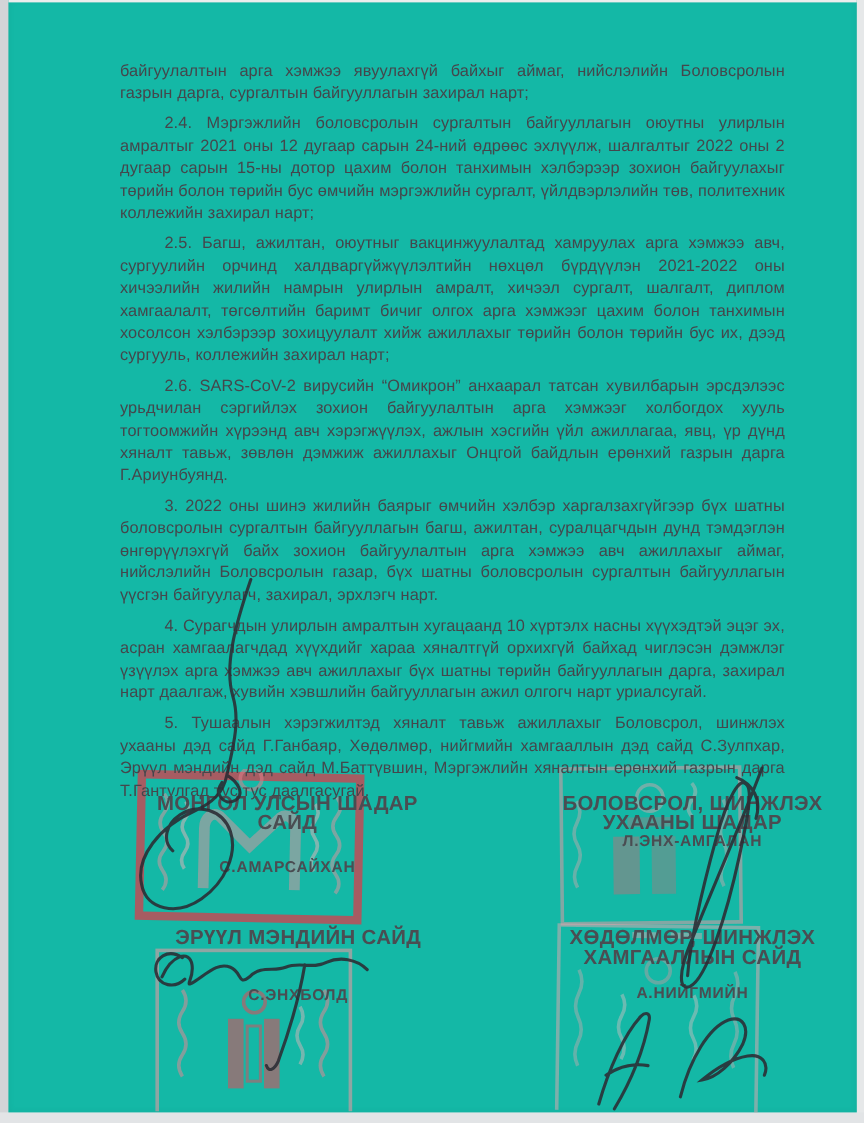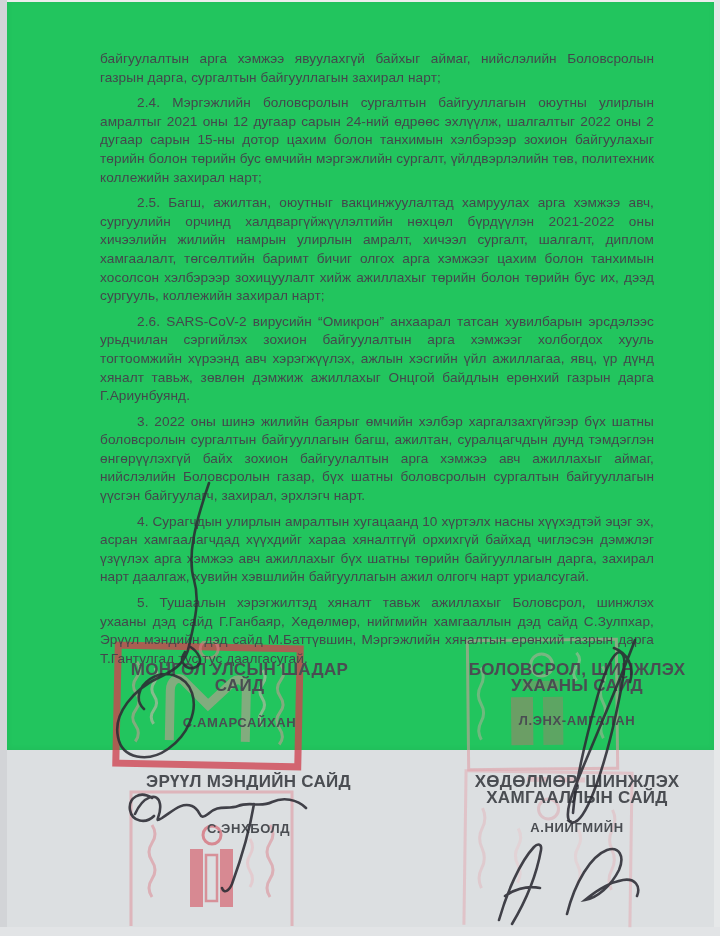--- a/index.html
+++ b/index.html
@@ -2,22 +2,22 @@
 <html><head>
 <meta charset="utf-8">
 <style>
   html,body{margin:0;padding:0;}
   body{
     width:720px;height:936px;position:relative;overflow:hidden;
     background:#dcdfe1;
     font-family:"Liberation Sans", sans-serif;
   }
   .page{
-    position:absolute;left:7px;top:0;width:707px;height:750px;
-    background:#22c55e;
+    position:absolute;left:7px;top:0;width:707px;height:927px;
+    background:#14b8a6;
     box-shadow:inset 0 0 6px rgba(0,0,0,0.06);
   }
   .page::before{ 
     content:"";position:absolute;left:0;top:0;width:100%;height:2px;background:#eceded;
   }
   .content{
     position:absolute;left:93px;top:50px;width:554px;
     color:#44474c;font-size:13.6px;line-height:18.6px;
     text-align:justify;letter-spacing:.1px;
   }
@@ -25,21 +25,21 @@
   .para.no-indent{text-indent:0;}
   
   .sigblock{position:absolute;text-align:center;color:#4a4d52;}
   .sigblock .title{font-weight:600;font-size:17px;line-height:15.5px;letter-spacing:.3px;}
   .sigblock .name{font-weight:600;font-size:13px;letter-spacing:.6px;}
   .sb-tl{left:105px;top:662px;width:255px;}
   .sb-tr{left:450px;top:662px;width:240px;}
   .sb-bl{left:114px;top:774px;width:255px;}
   .sb-br{left:450px;top:774px;width:240px;}
   .sb-tl .name{margin-top:22px;}
-  .sb-tr .name{margin-top:20px;}
+  .sb-tr .name{}
   .sb-bl .name{margin-top:31px;}
   .sb-br .name{margin-top:15px;}
   
   .stamp{position:absolute;pointer-events:none;}
   .st-tl{left:105px;top:641px;width:192px;height:130px;transform:rotate(1.2deg);}
   .st-tr{left:458px;top:637px;width:155px;height:135px;transform:rotate(-0.6deg);}
   .st-bl{left:121px;top:789px;width:167px;height:137px;}
   .st-br{left:455px;top:769px;width:172px;height:157px;transform:rotate(0.8deg);}
   .ink-layer{position:absolute;left:0;top:0;width:707px;height:927px;pointer-events:none;}
   
@@ -115,21 +115,21 @@
     <p class="para">3. 2022 оны шинэ жилийн баярыг өмчийн хэлбэр харгалзахгүйгээр бүх шатны боловсролын сургалтын байгууллагын багш, ажилтан, суралцагчдын дунд тэмдэглэн өнгөрүүлэхгүй байх зохион байгуулалтын арга хэмжээ авч ажиллахыг аймаг, нийслэлийн Боловсролын газар, бүх шатны боловсролын сургалтын байгууллагын үүсгэн байгуулагч, захирал, эрхлэгч нарт.</p>
     <p class="para">4. Сурагчдын улирлын амралтын хугацаанд 10 хүртэлх насны хүүхэдтэй эцэг эх, асран хамгаалагчдад хүүхдийг хараа хяналтгүй орхихгүй байхад чиглэсэн дэмжлэг үзүүлэх арга хэмжээ авч ажиллахыг бүх шатны төрийн байгууллагын дарга, захирал нарт даалгаж, хувийн хэвшлийн байгууллагын ажил олгогч нарт уриалсугай.</p>
     <p class="para">5. Тушаалын хэрэгжилтэд хяналт тавьж ажиллахыг Боловсрол, шинжлэх ухааны дэд сайд Г.Ганбаяр, Хөдөлмөр, нийгмийн хамгааллын дэд сайд С.Зулпхар, Эрүүл мэндийн дэд сайд М.Баттүвшин, Мэргэжлийн хяналтын ерөнхий газрын дарга Т.Гантулгад тус тус даалгасугай.</p>
   </div>
 
   <div class="sigblock sb-tl">
     <div class="title">МОНГОЛ УЛСЫН ШАДАР САЙД</div>
     <div class="name">С.АМАРСАЙХАН</div>
   </div>
   <div class="sigblock sb-tr">
-    <div class="title">БОЛОВСРОЛ, ШИНЖЛЭХ УХААНЫ САЙД</div>
+    <div class="title">БОЛОВСРОЛ, ШИНЖЛЭХ УХААНЫ ШАДАР</div>
     <div class="name">Л.ЭНХ-АМГАЛАН</div>
   </div>
   <div class="sigblock sb-bl">
     <div class="title">ЭРҮҮЛ МЭНДИЙН САЙД</div>
     <div class="name">С.ЭНХБОЛД</div>
   </div>
   <div class="sigblock sb-br">
     <div class="title">ХӨДӨЛМӨР, ШИНЖЛЭХ ХАМГААЛЛЫН САЙД</div>
     <div class="name">А.НИЙГМИЙН</div>
   </div>

